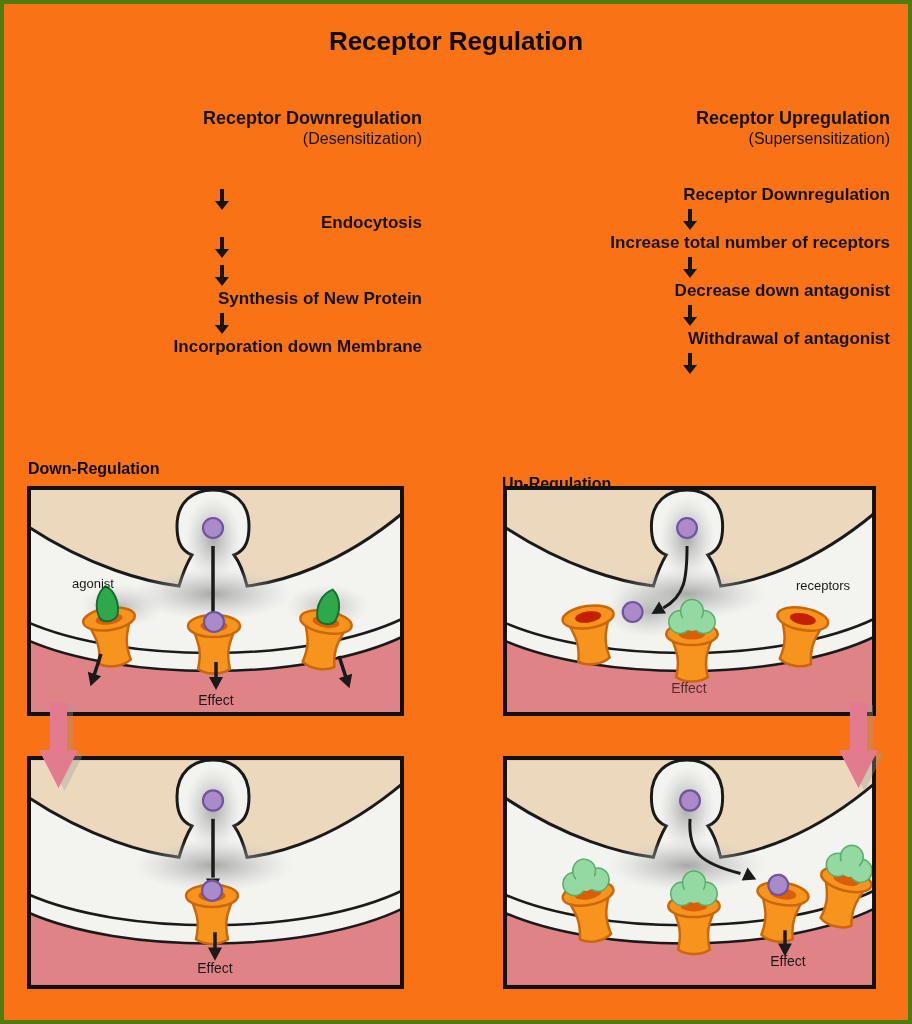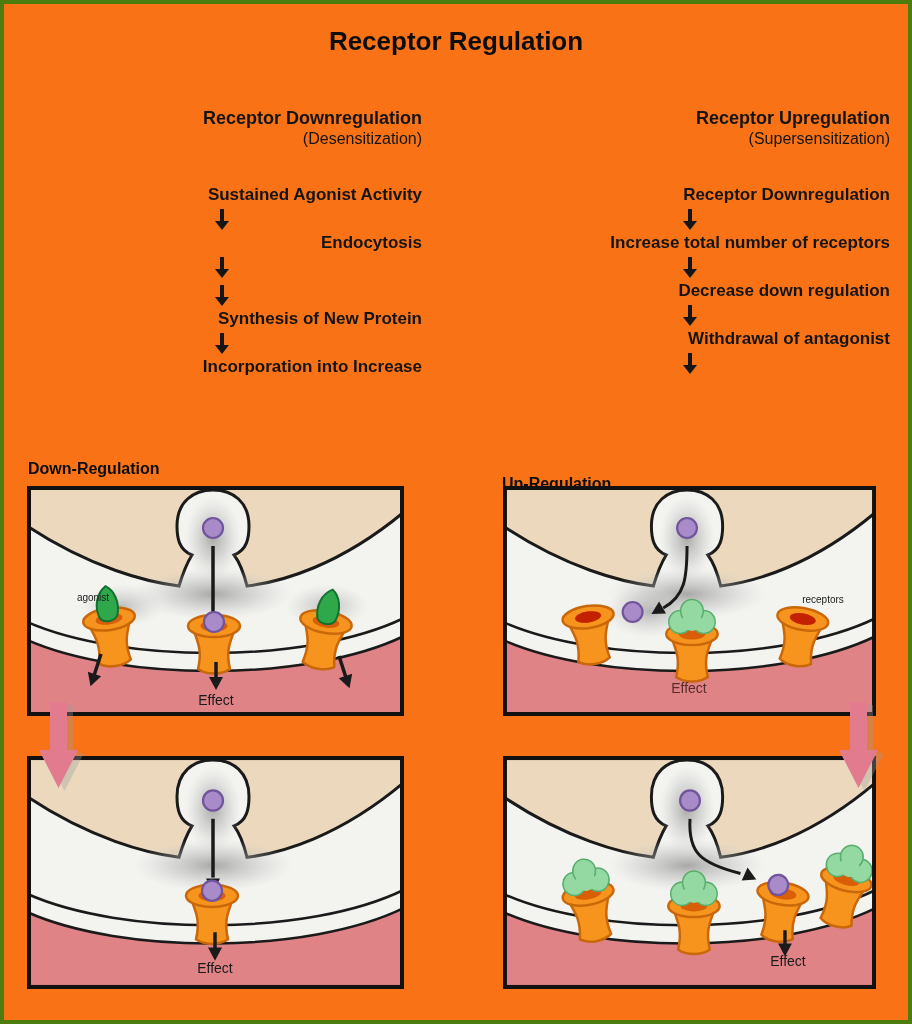--- a/index.html
+++ b/index.html
@@ -22,21 +22,21 @@
   .panel-label { position:absolute; font-size:16px; font-weight:bold; color:#0d0d0d;text-align:center; }
   #label-down { left:24px;  top:456px; }
   #label-up   { left:498px; top:456px;margin-top:15px; }
   .panel { position:absolute; }
   .panel svg { display:block; width:100%; height:100%; }
   #panel-dl1 { left:23px;  top:482px; width:377px; height:230px; }
   #panel-ur1 { left:499px; top:482px; width:373px; height:230px; }
   #panel-dl2 { left:23px;  top:752px; width:377px; height:233px; }
   #panel-ur2 { left:499px; top:752px; width:373px; height:233px; }
   .overlay { position:absolute; text-align:center; color:#1a1a1a; }
-  .lbl-small { font-size:10px;margin-top:16px; }
+  .lbl-small { font-size:13px; }
   .lbl-effect { font-size:14px; }
   .pink-arrow { position:absolute; width:58px; height:90px; z-index:6; }
 </style>
 </head>
 <body>
 
 <svg width="0" height="0" style="position:absolute" aria-hidden="true">
   <defs>
     <radialGradient id="gshade" cx="50%" cy="50%" r="50%">
       <stop offset="0%" stop-color="#969696" stop-opacity="0.80"></stop>
@@ -81,38 +81,37 @@
   </defs>
 </svg>
 
 <div class="frame">
 
   <div class="title">Receptor Regulation</div>
 
   <div class="flow-col" id="flow-left">
     <div class="flow-heading">Receptor Downregulation</div>
     <div class="flow-sub">(Desensitization)</div>
-    <div class="flow-step">Sustained Agonist Activity</div>
     <div class="flow-arrow"></div>
     <div class="flow-step">Endocytosis</div>
     <div class="flow-arrow"></div>
     <div class="flow-arrow"></div>
     <div class="flow-step">Synthesis of New Protein</div>
     <div class="flow-arrow"></div>
-    <div class="flow-step">Incorporation into Increase</div>
+    <div class="flow-step">Incorporation down Membrane</div>
   </div>
 
   <div class="flow-col" id="flow-right">
     <div class="flow-heading">Receptor Upregulation</div>
     <div class="flow-sub">(Supersensitization)</div>
     <div class="flow-step">Receptor Downregulation</div>
     <div class="flow-arrow"></div>
     <div class="flow-step">Increase total number of receptors</div>
     <div class="flow-arrow"></div>
-    <div class="flow-step">Decrease down regulation</div>
+    <div class="flow-step">Decrease down antagonist</div>
     <div class="flow-arrow"></div>
     <div class="flow-step">Withdrawal of antagonist</div>
     <div class="flow-arrow"></div>
   </div>
 
   <div class="panel-label" id="label-down">Down-Regulation</div>
   <div class="panel-label" id="label-up">Up-Regulation</div>
 
   <div class="panel" id="panel-dl1">
     <svg viewBox="0 0 377 230" preserveAspectRatio="none">

